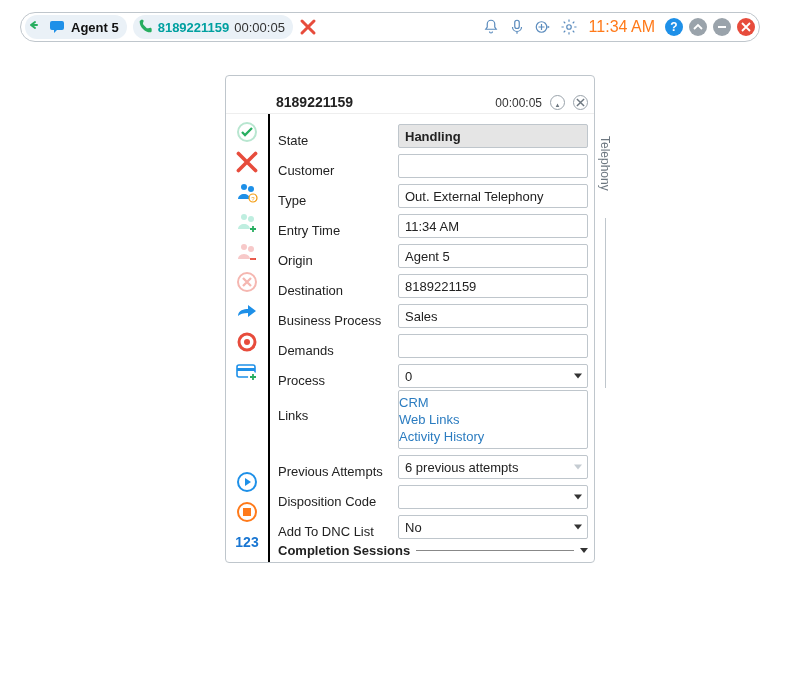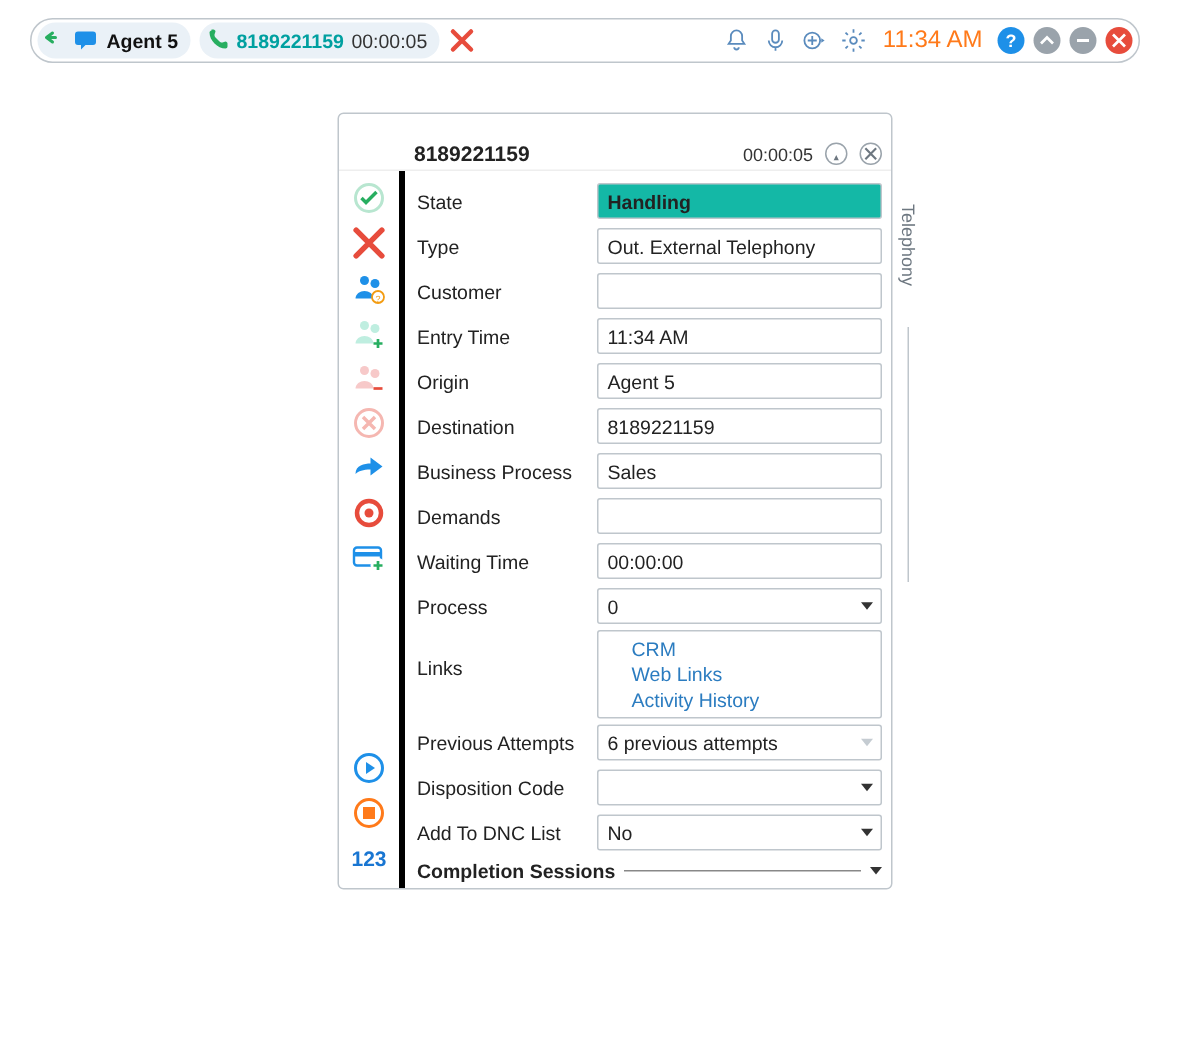--- a/index.html
+++ b/index.html
@@ -87,21 +87,21 @@
   }
   .panel-title { font-weight: 700; font-size: 14px; flex: 1; }
   .panel-timer { font-size: 12px; color: #333; }
   .pin-btn, .close-btn {
     width: 15px; height: 15px; border-radius: 50%;
     border: 1px solid #9aa3ab; display: flex; align-items: center;
     justify-content: center; cursor: pointer; color:#6d7780;
   }
   .panel-body { display: flex; }
   .rail {
-    width: 44px; border-right: 4px solid #000000;
+    width: 44px; border-right: 2px solid #000000;
     display: flex; flex-direction: column; align-items: center;
     padding: 4px 0 6px; gap: 2px;
   }
   .rail-item {
     width: 36px; height: 28px;
     display: flex; align-items: center; justify-content: center;
     cursor: pointer; border-radius: 4px;
   }
   .rail-spacer { flex: 1; }
   .rail-num { color: #1976d2; font-weight: 700; font-size: 14px; }
@@ -126,21 +126,21 @@
     position: absolute;
     top: 86px; bottom: 4px; width: 1px; background: #bfc6cc;
     left: 11px;
   }
 
   .fields {
     flex: 1;
     padding: 6px 6px 4px 4px;
   }
   .row {
-    display: flex; align-items: center;
+    display: flex; align-items: flex-end;
     min-height: 28px;
     gap: 4px;
     margin-bottom: 2px;
   }
   .row-label {
     width: 120px;
     font-size: 13px;
     padding-left: 4px;
   }
   .row-field {
@@ -149,34 +149,34 @@
   .field-box {
     height: 24px;
     border: 1px solid #bfc6cc;
     border-radius: 2px;
     padding: 0 6px;
     display: flex;
     align-items: center;
     background: #fff;
     font-size: 13px;
   }
-  .field-box.handling { background: #14b8a6; font-weight: 600; }
+  .field-box.handling { background: #e5e5e5; font-weight: 600; }
   .with-caret { padding-right: 20px; }
   .caret {
     position: absolute; right: 6px; top: 50%; transform: translateY(-50%);
     width: 0; height: 0;
     border-left: 4px solid transparent;
     border-right: 4px solid transparent;
     border-top: 5px solid #333;
   }
   .caret.dim { border-top-color: #c5ccd2; }
 
   .links-box {
     border: 1px solid #bfc6cc; border-radius: 2px;
-    padding: 4px 22px;
+    padding: 4px 0;
     display: flex; flex-direction: column; gap: 2px;
   }
   .link { color: #2b7cc0; cursor: pointer; }
 
   .sessions {
     display: flex; align-items: center; gap: 6px;
     margin-top: 4px;
     position: relative;
   }
   .sessions-title { font-weight: 700; font-size: 13px; padding-left: 4px; }
@@ -373,74 +373,68 @@
     <div class="fields">
 
       <div class="row">
         <div class="row-label">State</div>
         <div class="row-field">
             <div class="field-box handling">Handling</div>
           </div>
       </div>
 
       <div class="row">
+        <div class="row-label">Customer</div>
+        <div class="row-field">
+            <div class="field-box"></div>
+          </div>
+      </div>
+
+      <div class="row">
         <div class="row-label">Type</div>
         <div class="row-field">
             <div class="field-box">Out. External Telephony</div>
           </div>
       </div>
 
       <div class="row">
-        <div class="row-label">Customer</div>
+        <div class="row-label">Entry Time</div>
+        <div class="row-field">
+            <div class="field-box">11:34 AM</div>
+          </div>
+      </div>
+
+      <div class="row">
+        <div class="row-label">Origin</div>
+        <div class="row-field">
+            <div class="field-box">Agent 5</div>
+          </div>
+      </div>
+
+      <div class="row">
+        <div class="row-label">Destination</div>
+        <div class="row-field">
+            <div class="field-box">8189221159</div>
+          </div>
+      </div>
+
+      <div class="row">
+        <div class="row-label">Business Process</div>
+        <div class="row-field">
+            <div class="field-box">Sales</div>
+          </div>
+      </div>
+
+      <div class="row">
+        <div class="row-label">Demands</div>
         <div class="row-field">
             <div class="field-box"></div>
           </div>
       </div>
 
-      <div class="row">
-        <div class="row-label">Entry Time</div>
-        <div class="row-field">
-            <div class="field-box">11:34 AM</div>
-          </div>
-      </div>
-
-      <div class="row">
-        <div class="row-label">Origin</div>
-        <div class="row-field">
-            <div class="field-box">Agent 5</div>
-          </div>
-      </div>
-
-      <div class="row">
-        <div class="row-label">Destination</div>
-        <div class="row-field">
-            <div class="field-box">8189221159</div>
-          </div>
-      </div>
-
-      <div class="row">
-        <div class="row-label">Business Process</div>
-        <div class="row-field">
-            <div class="field-box">Sales</div>
-          </div>
-      </div>
-
-      <div class="row">
-        <div class="row-label">Demands</div>
-        <div class="row-field">
-            <div class="field-box"></div>
-          </div>
-      </div>
-
-      <div class="row">
-        <div class="row-label">Waiting Time</div>
-        <div class="row-field">
-            <div class="field-box">00:00:00</div>
-          </div>
-      </div>
 
       <div class="row">
         <div class="row-label">Process</div>
         <div class="row-field">
           <div class="field-box with-caret">0</div>
           <span class="caret"></span>
         </div>
       </div>
 
       <div class="row" style="align-items:flex-start">

